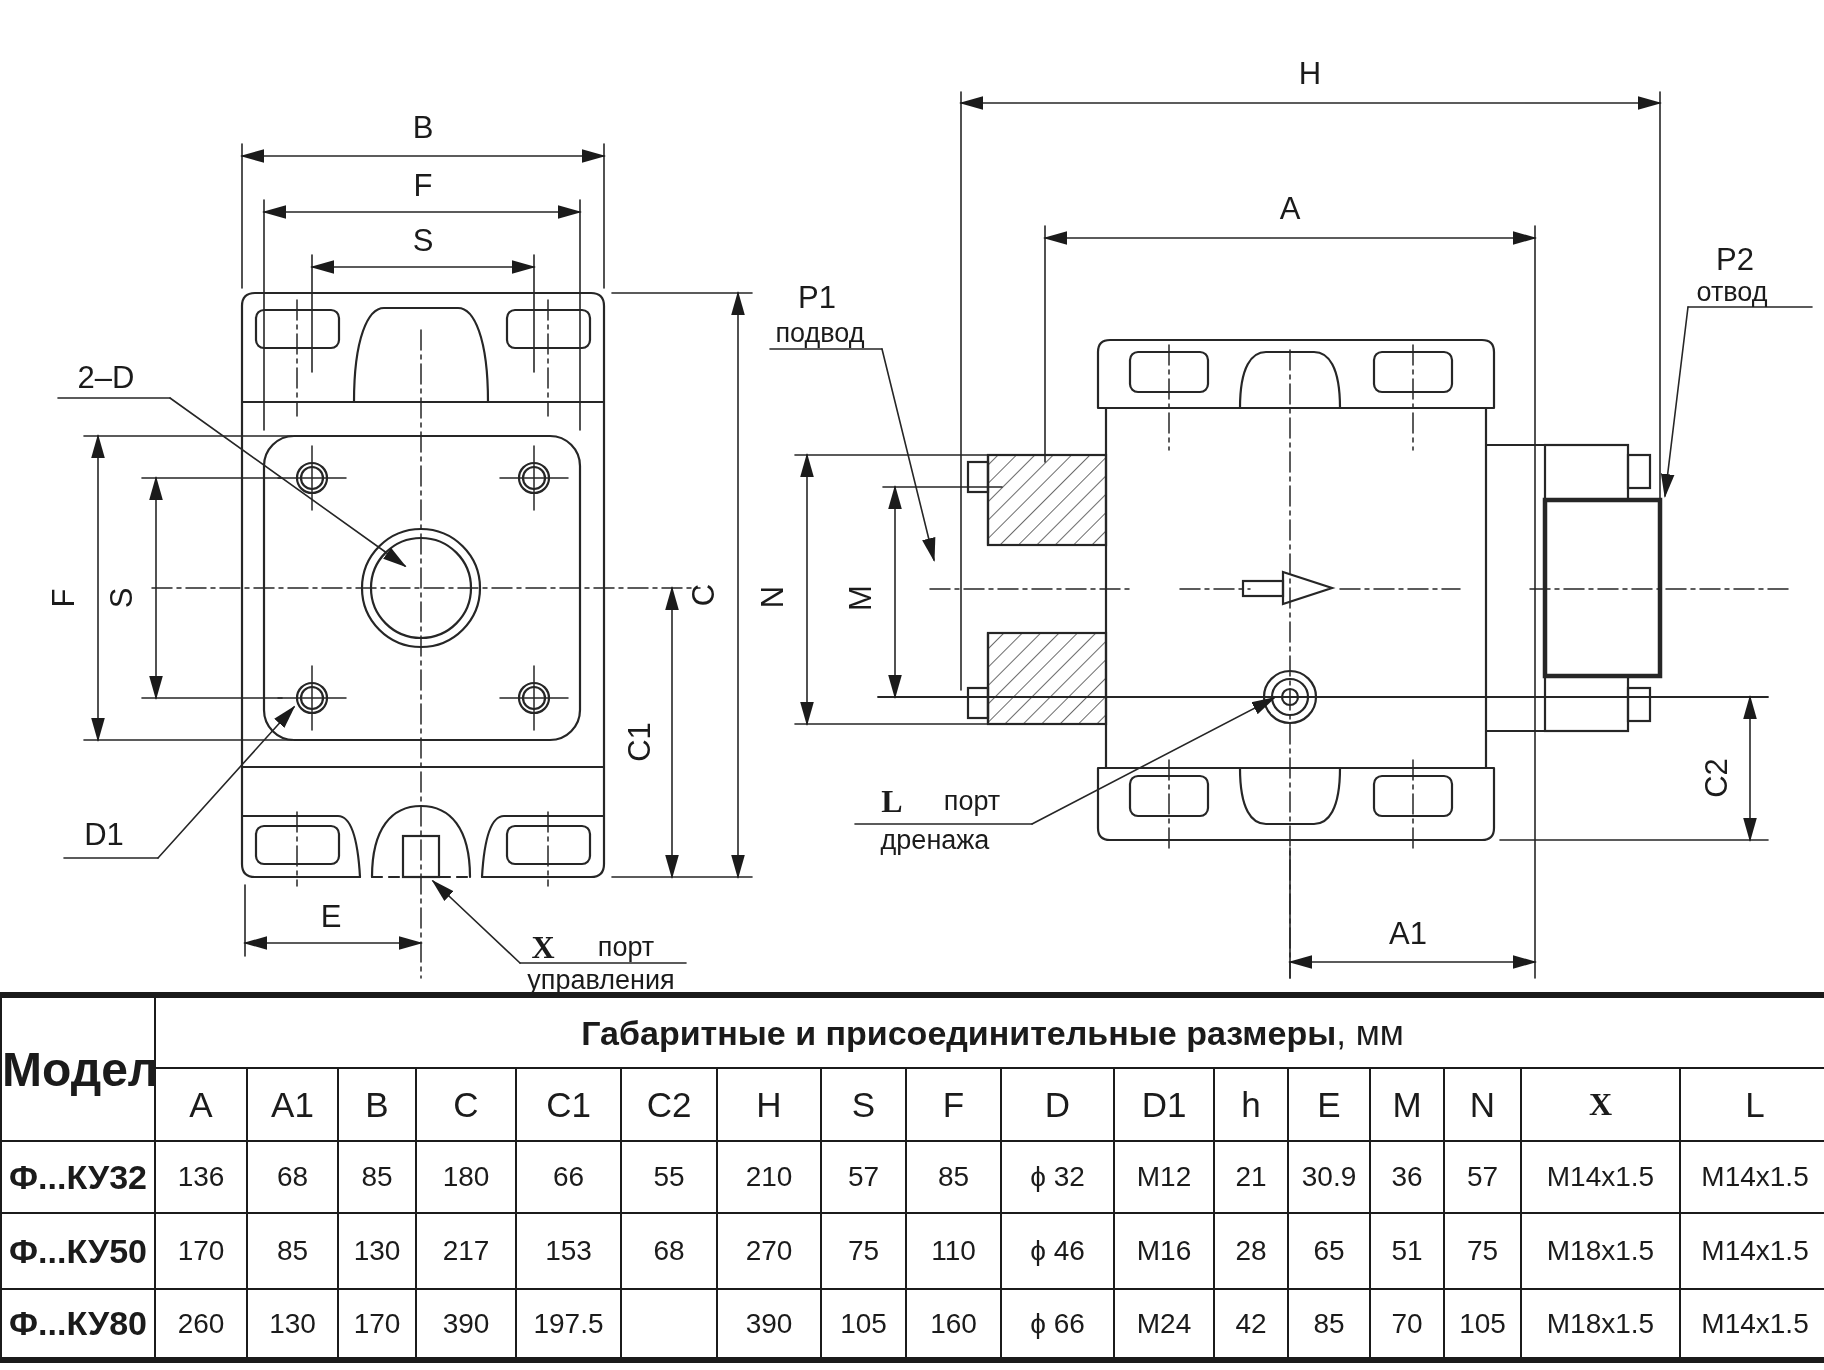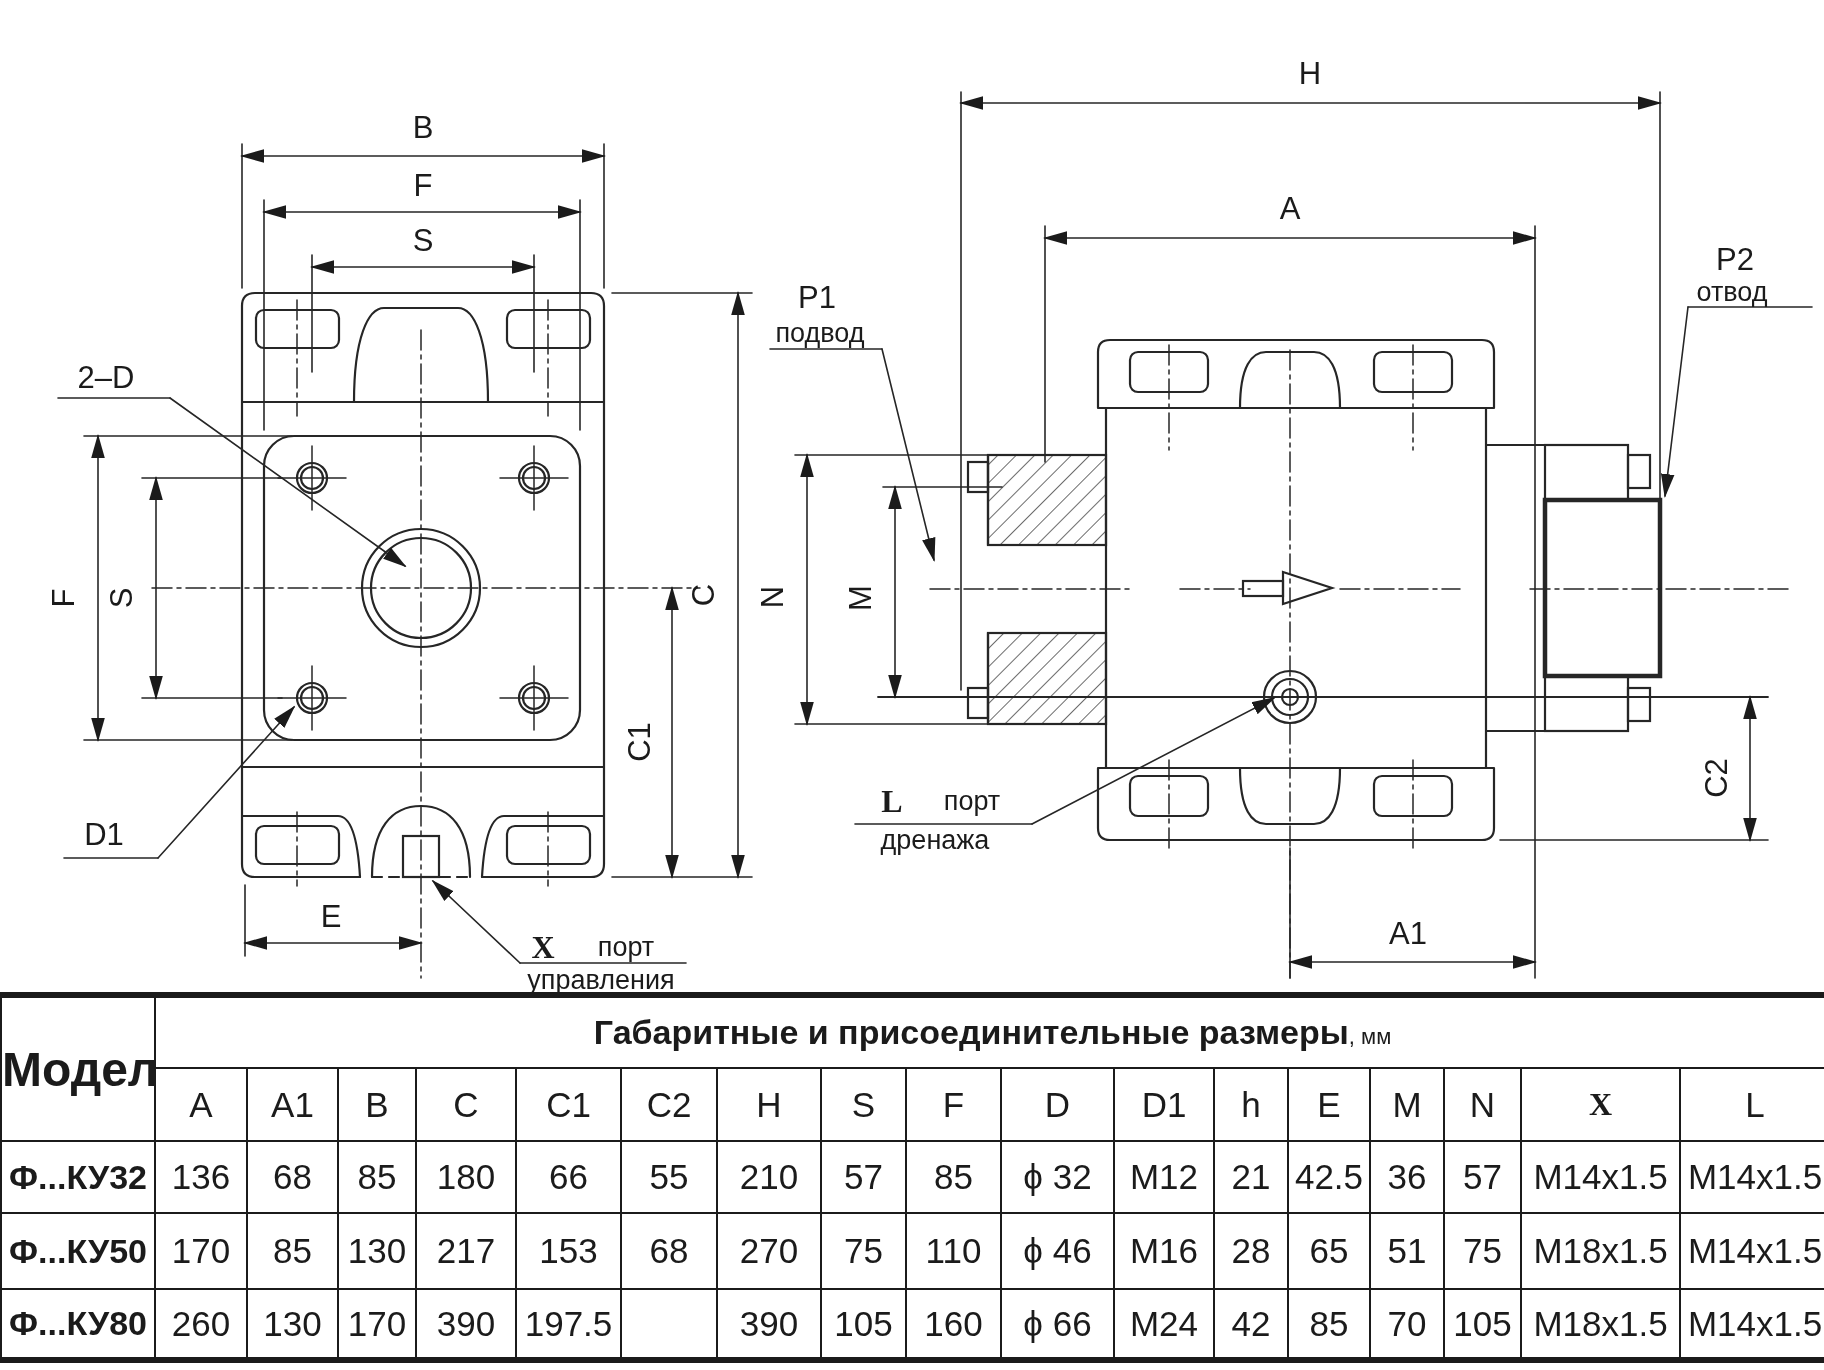--- a/index.html
+++ b/index.html
@@ -12,25 +12,25 @@
   .serifX{font-family:"Liberation Serif", serif;font-weight:bold;font-size:32px;}
 
   
   #spec-table{position:absolute;left:0;top:992px;width:1829px;border-collapse:collapse;
               table-layout:fixed;background:#fff;}
   #spec-table td,#spec-table th{border:2px solid #1b1b1b;padding:0;text-align:center;
               vertical-align:middle;font-weight:normal;overflow:hidden;white-space:nowrap;}
   #spec-table{border-top:6px solid #1b1b1b;border-bottom:6px solid #1b1b1b;}
   #spec-table .model-h{font-size:48px;font-weight:bold;}
   #spec-table .big-title{font-size:34px;font-weight:bold;border-bottom:2px solid #1b1b1b;}
-  #spec-table .big-title .unit{font-weight:normal;font-size:22px;}
+  #spec-table .big-title .unit{font-weight:normal;font-size:35px;}
   #spec-table .colhead{font-size:35px;}
   #spec-table .colhead-x{font-family:"Liberation Serif",serif;font-weight:bold;font-size:32px;}
   #spec-table .rowname{font-size:34px;font-weight:bold;border-radius:15px;}
-  #spec-table .val{font-size:35px;}
+  #spec-table .val{font-size:28px;}
   .r1{height:73px;} .r2{height:73px;} .r3{height:72px;} .r4{height:76px;} .r5{height:71px;}
 </style>
 </head>
 <body>
 
 <svg id="drawing" width="1824" height="992" viewBox="0 0 1824 992">
   <defs>
     <marker id="arr" viewBox="0 0 12 8" refX="11" refY="4" markerWidth="15" markerHeight="10" orient="auto-start-reverse">
         <path d="M0,0.6 L12,4 L0,7.4 Z" fill="#1b1b1b"></path>
       </marker>
@@ -317,21 +317,21 @@
     <td class="val">85</td>
     <td class="val">180</td>
     <td class="val">66</td>
     <td class="val">55</td>
     <td class="val">210</td>
     <td class="val">57</td>
     <td class="val">85</td>
     <td class="val">ϕ 32</td>
     <td class="val">M12</td>
     <td class="val">21</td>
-    <td class="val">42.5</td>
+    <td class="val">30.9</td>
     <td class="val">36</td>
     <td class="val">57</td>
     <td class="val">M14x1.5</td>
     <td class="val">M14x1.5</td>
   </tr>
   <tr class="r4">
     <td class="rowname">Ф...КУ50</td>
     <td class="val">170</td>
     <td class="val">85</td>
     <td class="val">130</td>

